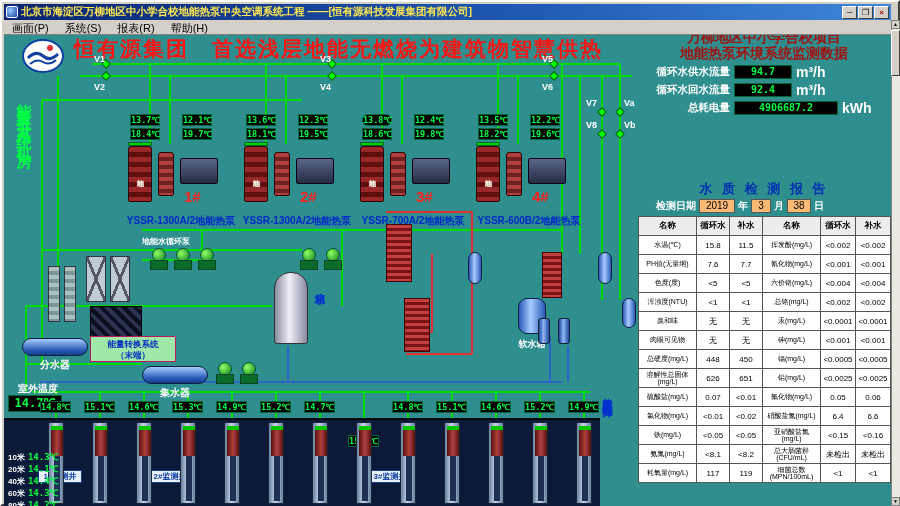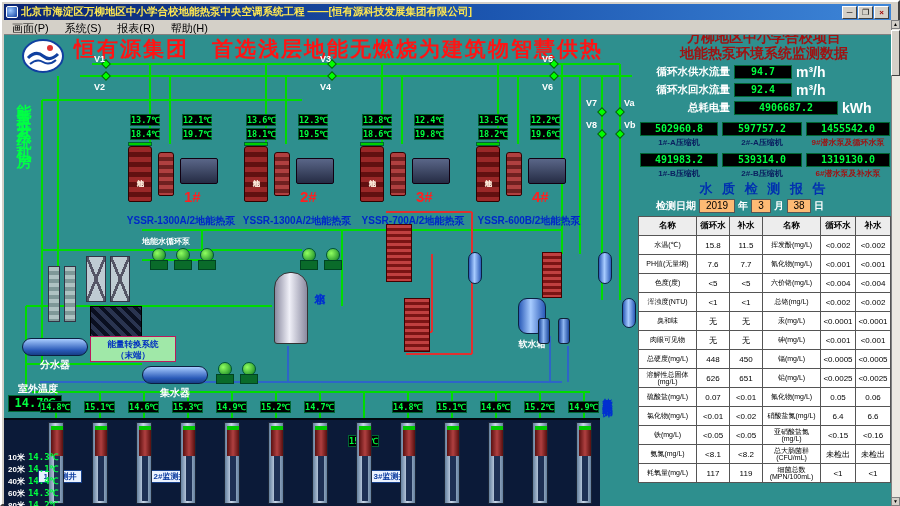--- a/index.html
+++ b/index.html
@@ -182,34 +182,20 @@
           <span class="led flow-led" style="width: 58px;">92.4</span>
           <span class="flow-unit">m³/h</span>
         </div>
         <div class="flow-row">
           <span class="flow-label">总耗电量</span>
           <span class="led flow-led" style="width: 104px;">4906687.2</span>
           <span class="flow-unit">kWh</span>
         </div>
       </div>
 
-    <div id="counters" class="abs" style="left:638px;top:120px;width:250px;height:62px">
-        <div class="led counter-val" style="left: 0px; top: 0px; width: 78px;">502960.8</div>
-        <div class="counter-label" style="left: 0px; top: 15px; width: 78px;">1#-A压缩机</div>
-        <div class="led counter-val" style="left: 82px; top: 0px; width: 80px;">597757.2</div>
-        <div class="counter-label" style="left: 82px; top: 15px; width: 80px;">2#-A压缩机</div>
-        <div class="led counter-val" style="left: 166px; top: 0px; width: 84px;">1455542.0</div>
-        <div class="counter-label" style="left: 166px; top: 15px; width: 84px; color: rgb(160, 18, 18);">9#潜水泵及循环水泵</div>
-        <div class="led counter-val" style="left: 0px; top: 31px; width: 78px;">491983.2</div>
-        <div class="counter-label" style="left: 0px; top: 46px; width: 78px;">1#-B压缩机</div>
-        <div class="led counter-val" style="left: 82px; top: 31px; width: 80px;">539314.0</div>
-        <div class="counter-label" style="left: 82px; top: 46px; width: 80px;">2#-B压缩机</div>
-        <div class="led counter-val" style="left: 166px; top: 31px; width: 84px;">1319130.0</div>
-        <div class="counter-label" style="left: 166px; top: 46px; width: 84px; color: rgb(160, 18, 18);">6#潜水泵及补水泵</div>
-      </div>
 
     <div class="report-title">水 质 检 测 报 告</div>
     <div class="date-row">
       <span class="flow-label" style="width:58px;font-size:10px">检测日期</span>
       <span class="date-box" style="width:36px">2019</span>
       <span class="date-unit">年</span>
       <span class="date-box" style="width:20px">3</span>
       <span class="date-unit">月</span>
       <span class="date-box" style="width:24px">38</span>
       <span class="date-unit">日</span>
@@ -420,21 +406,21 @@
         <div class="vcap" style="left: 0px; top: 30px;"></div>
         <div class="vessel" style="left: 0px; top: 34px; width: 24px; height: 56px;">
           <span class="vessel-label">地能</span>
         </div>
         <div class="vessel small" style="left: 30px; top: 40px; width: 16px; height: 44px;"></div>
         <div class="compressor" style="left: 52px; top: 46px; width: 38px; height: 26px;"></div>
         <div class="unit-num" style="left: 56px; top: 76px;">2#</div>
         <div class="unit-model" style="left: -14px; top: 102px; width: 134px;">YSSR-1300A/2地能热泵</div>
       </div>
       <div class="unit" style="left: 358px; top: 110px; width: 106px; height: 116px;">
-        <div class="led unit-led" style="left: 2px; top: 2px;">13.8℃</div>
+        <div class="led unit-led" style="left: 2px; top: 2px; border-radius: 6px;">13.8℃</div>
         <div class="led unit-led" style="left: 2px; top: 16px;">18.6℃</div>
         <div class="led unit-led" style="left: 54px; top: 2px;">12.4℃</div>
         <div class="led unit-led" style="left: 54px; top: 16px;">19.8℃</div>
         <div class="vcap" style="left: 0px; top: 30px;"></div>
         <div class="vessel" style="left: 0px; top: 34px; width: 24px; height: 56px;">
           <span class="vessel-label">地能</span>
         </div>
         <div class="vessel small" style="left: 30px; top: 40px; width: 16px; height: 44px;"></div>
         <div class="compressor" style="left: 52px; top: 46px; width: 38px; height: 26px;"></div>
         <div class="unit-num" style="left: 56px; top: 76px;">3#</div>

